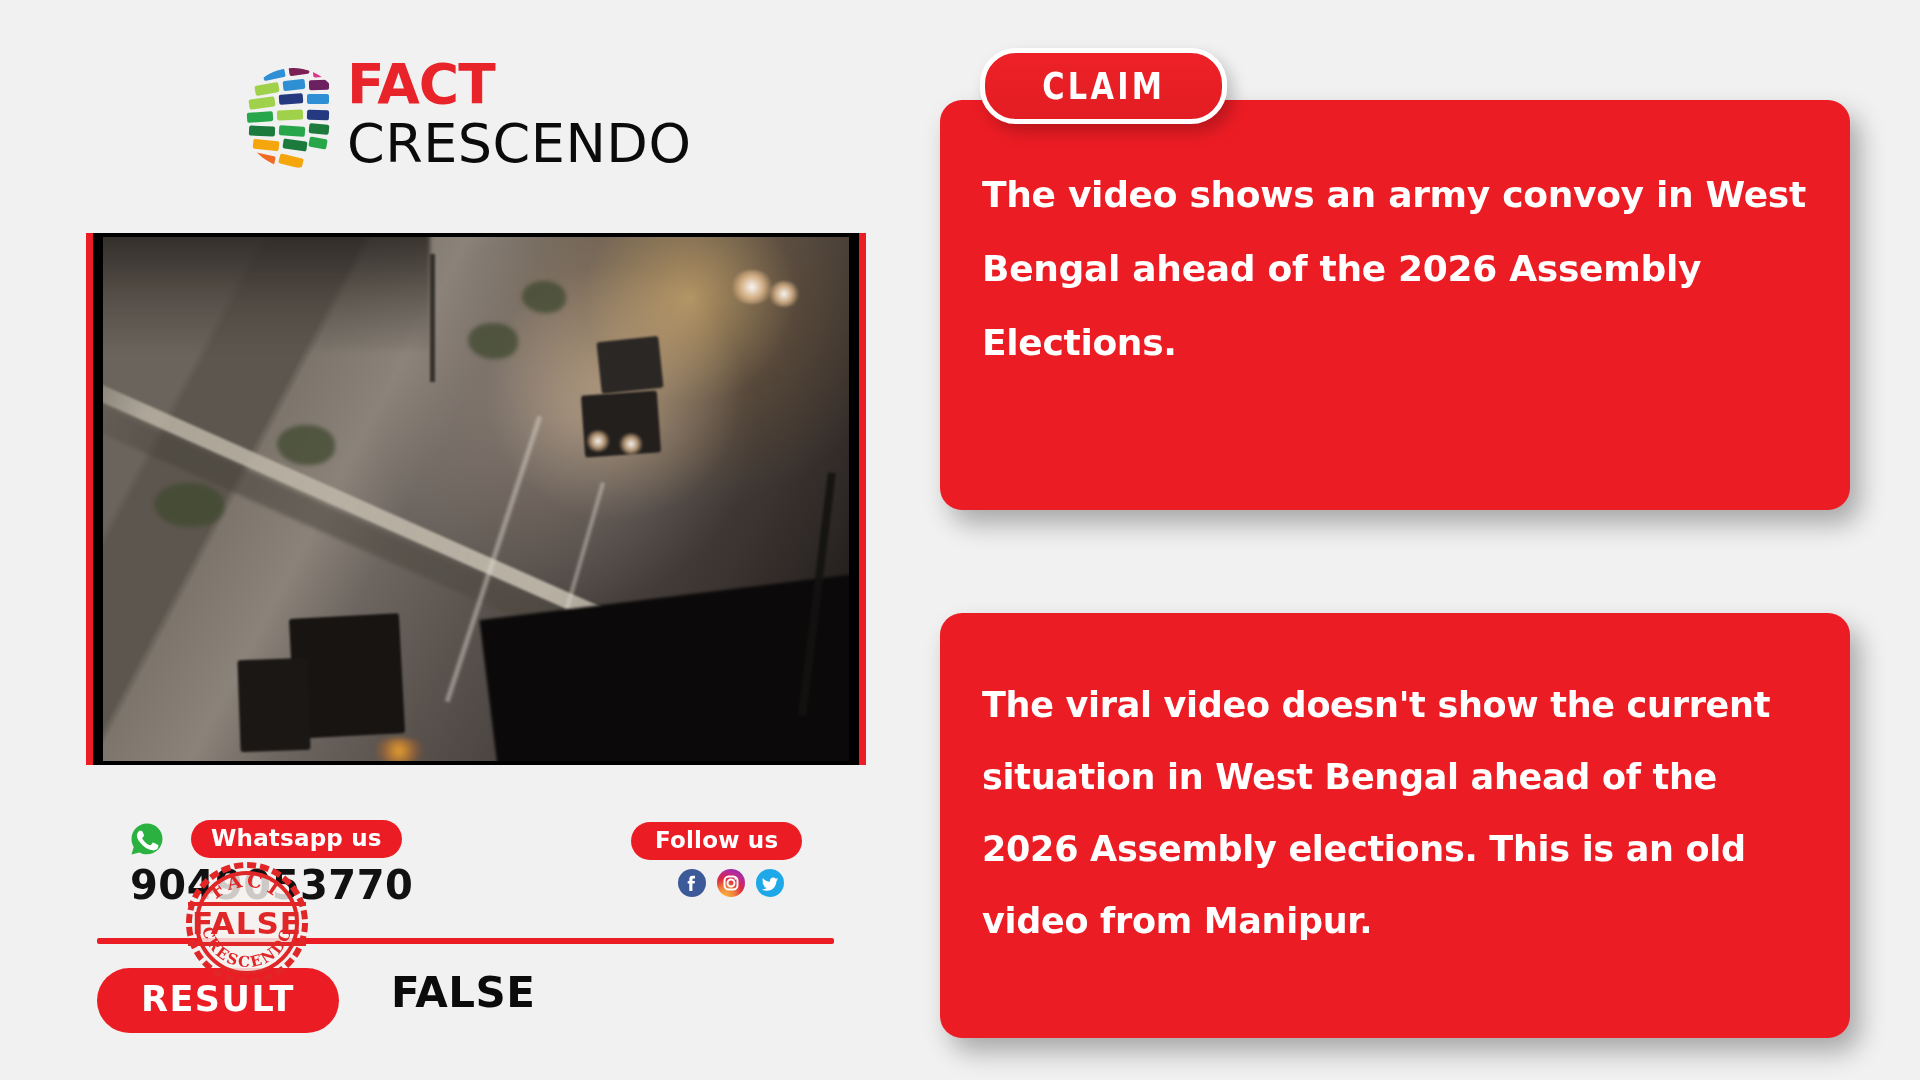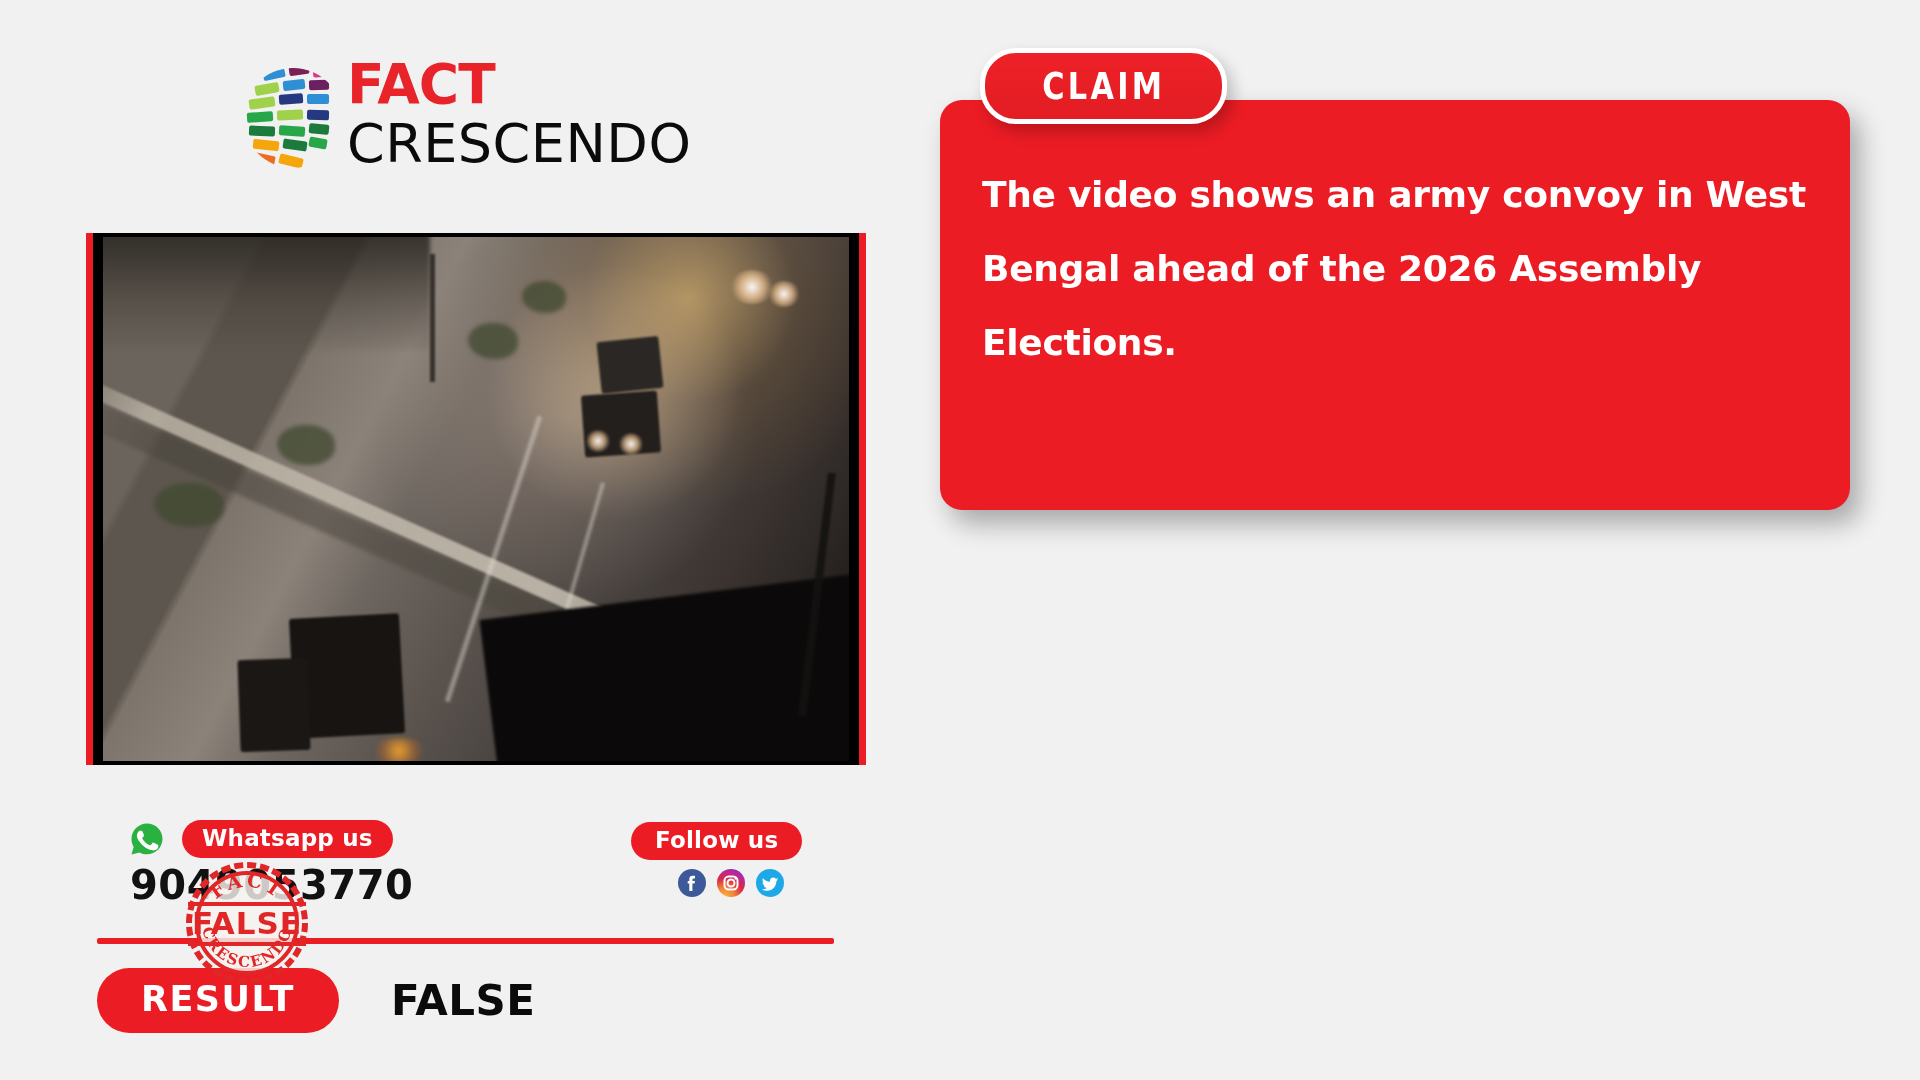--- a/index.html
+++ b/index.html
@@ -264,21 +264,21 @@
     top: 820px;
     width: 780px;
     height: 100px;
   }
   .wa-line {
     position: absolute;
     left: 44px;
     top: 0;
     display: flex;
     align-items: center;
-    gap: 18px;
+    gap: 27px;
   }
   .wa-icon {
     width: 34px;
     height: 34px;
   }
   .wa-pill {
     background: #ec1c24;
     color: #ffffff;
     font-family: "DejaVu Sans", sans-serif;
     font-weight: bold;
@@ -334,21 +334,20 @@
     width: 737px;
     height: 6px;
     background: #ec1c24;
     border-radius: 2px;
   }
   .result-row {
     position: absolute;
     left: 97px;
     top: 968px;
     display: flex;
-    align-items: center;
     gap: 52px;
   }
   .result-pill {
     background: #ec1c24;
     color: #ffffff;
     font-family: "DejaVu Sans", sans-serif;
     font-weight: bold;
     font-size: 35px;
     letter-spacing: 1.5px;
     padding: 11px 44px 14px 44px;
@@ -611,14 +610,17 @@
 
   <div class="right-col">
 
     <div class="card card-claim">
       <div class="card-body">The video shows an army convoy in West Bengal ahead of the 2026 Assembly Elections.</div>
     </div>
     <div class="badge badge-claim">
       <span class="badge-label">CLAIM</span>
     </div>
 
+    <div class="card card-fact">
+      <div class="card-body">The viral video doesn't show the current situation in West Bengal ahead of the 2026 Assembly elections. This is an old video from Manipur.</div>
+    </div>
   </div>
 </div>
 
 </body></html>

